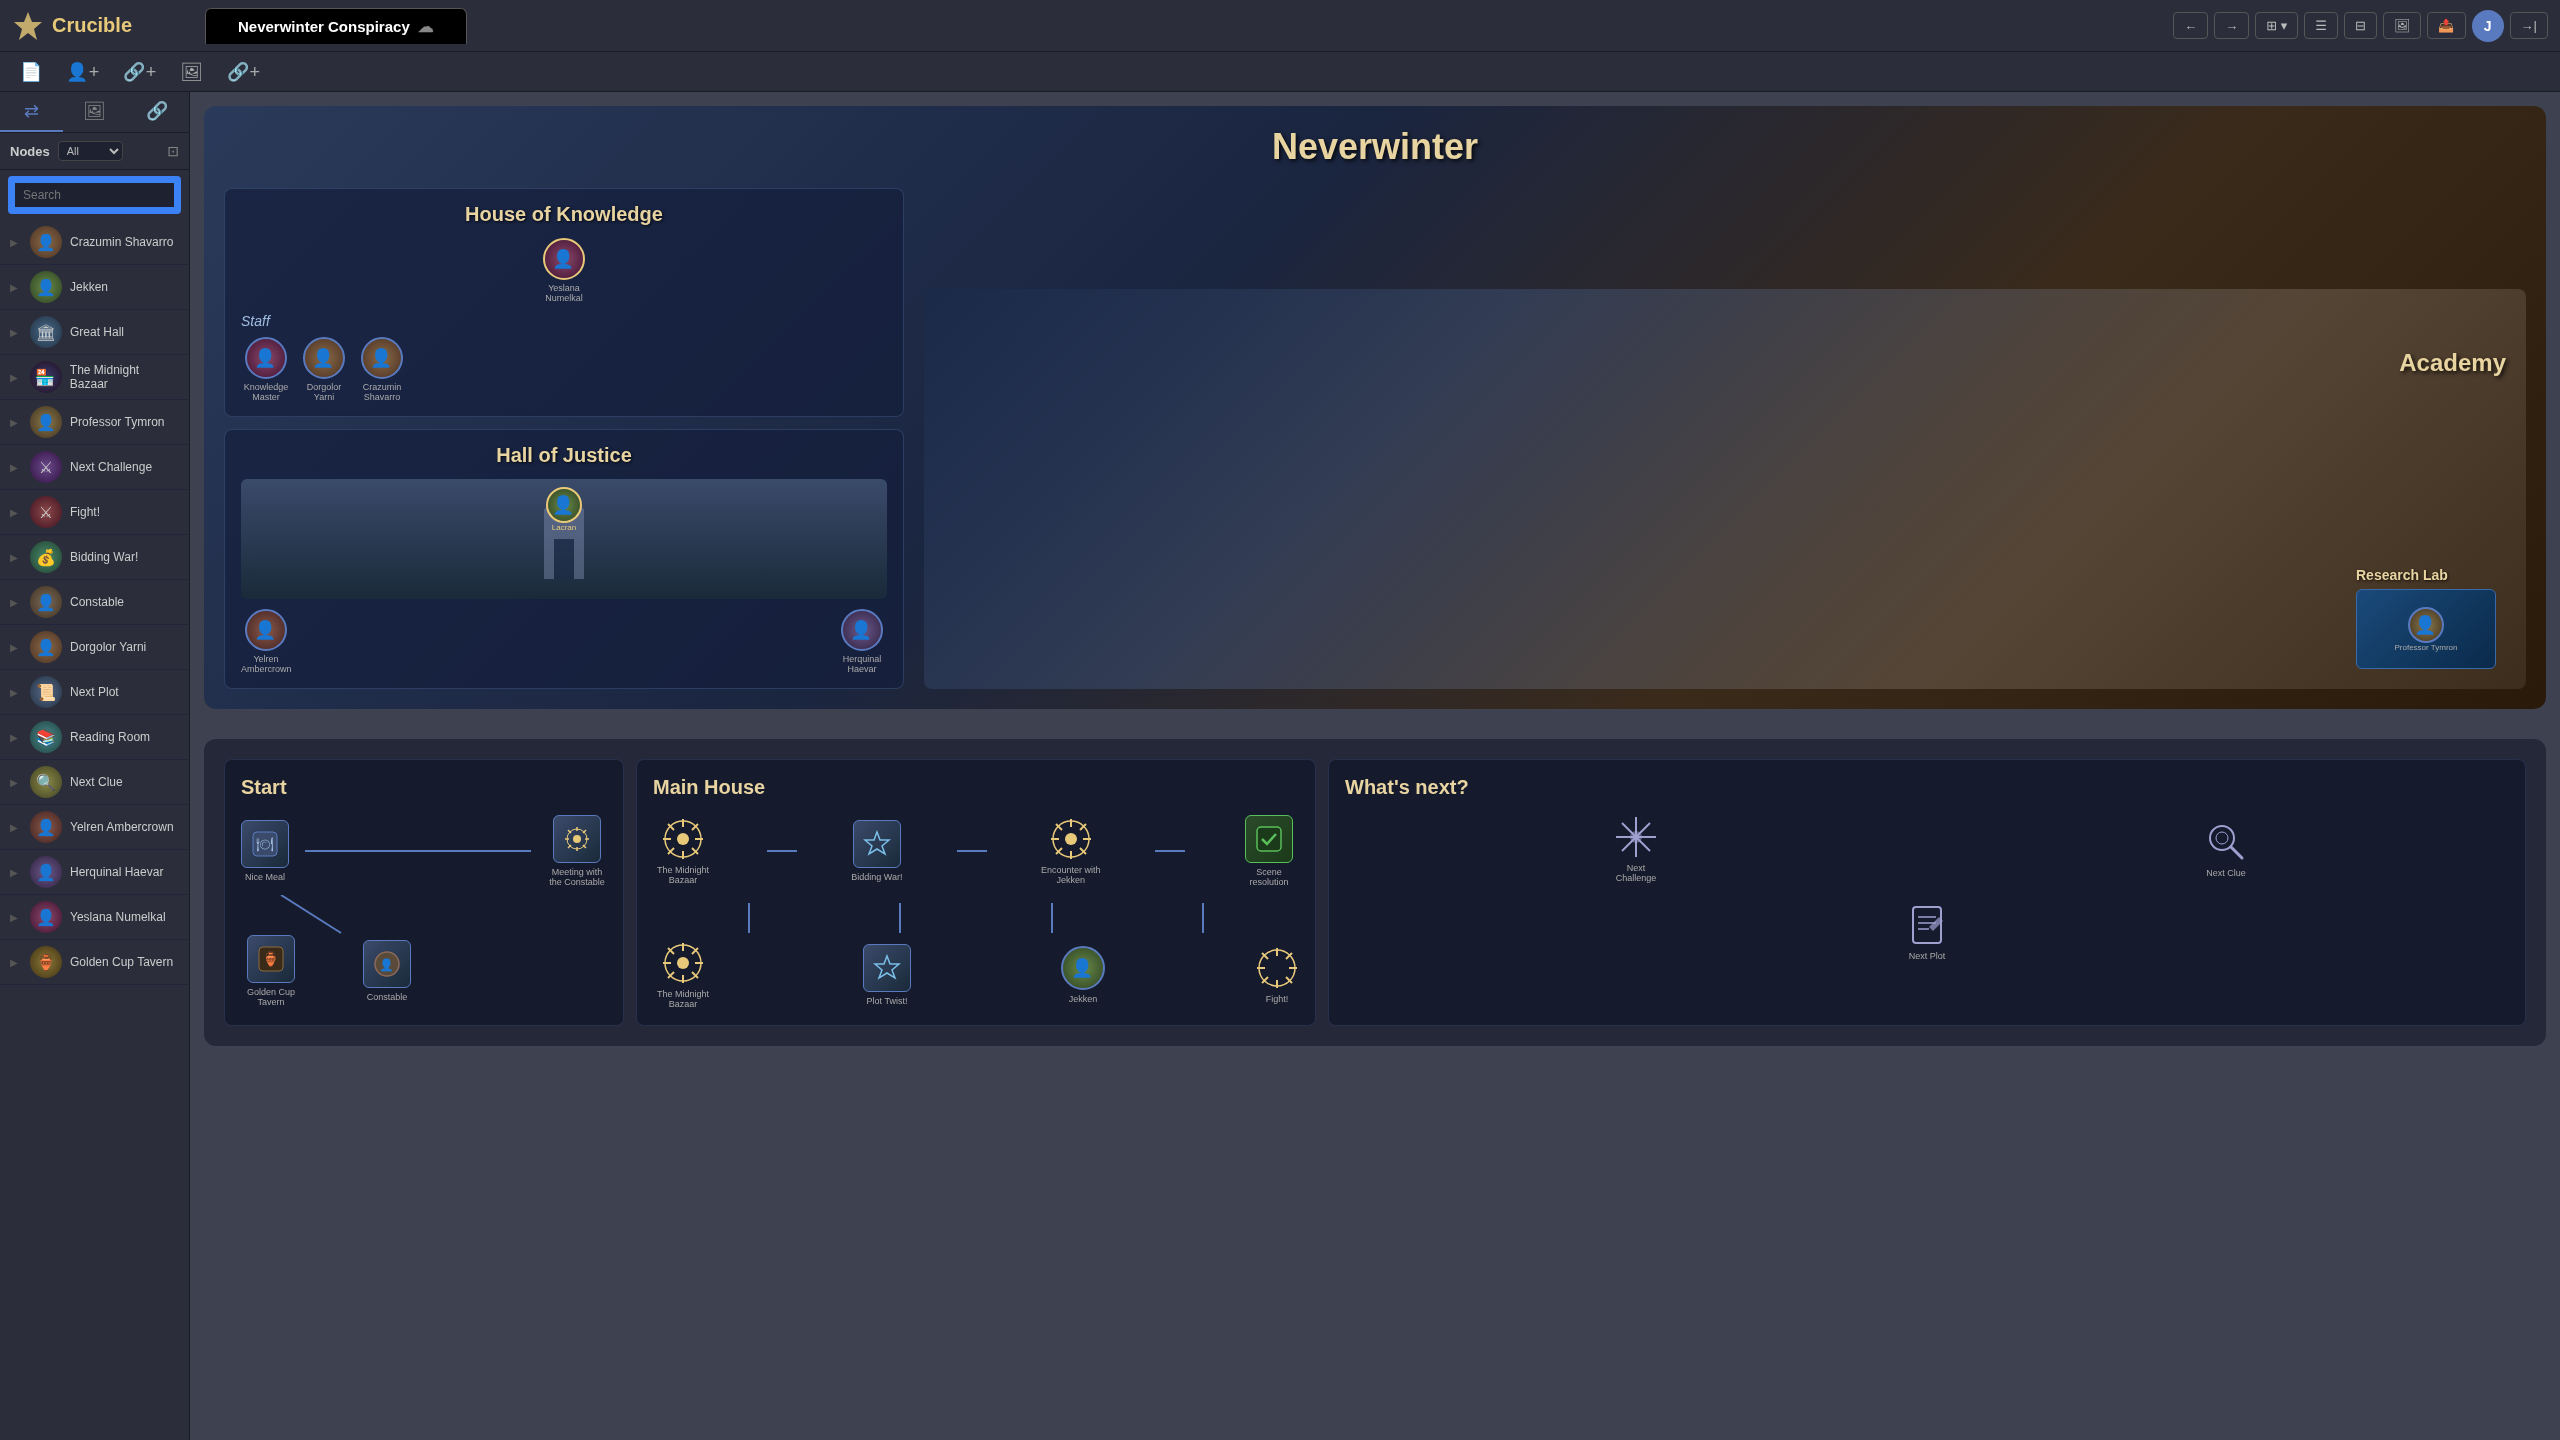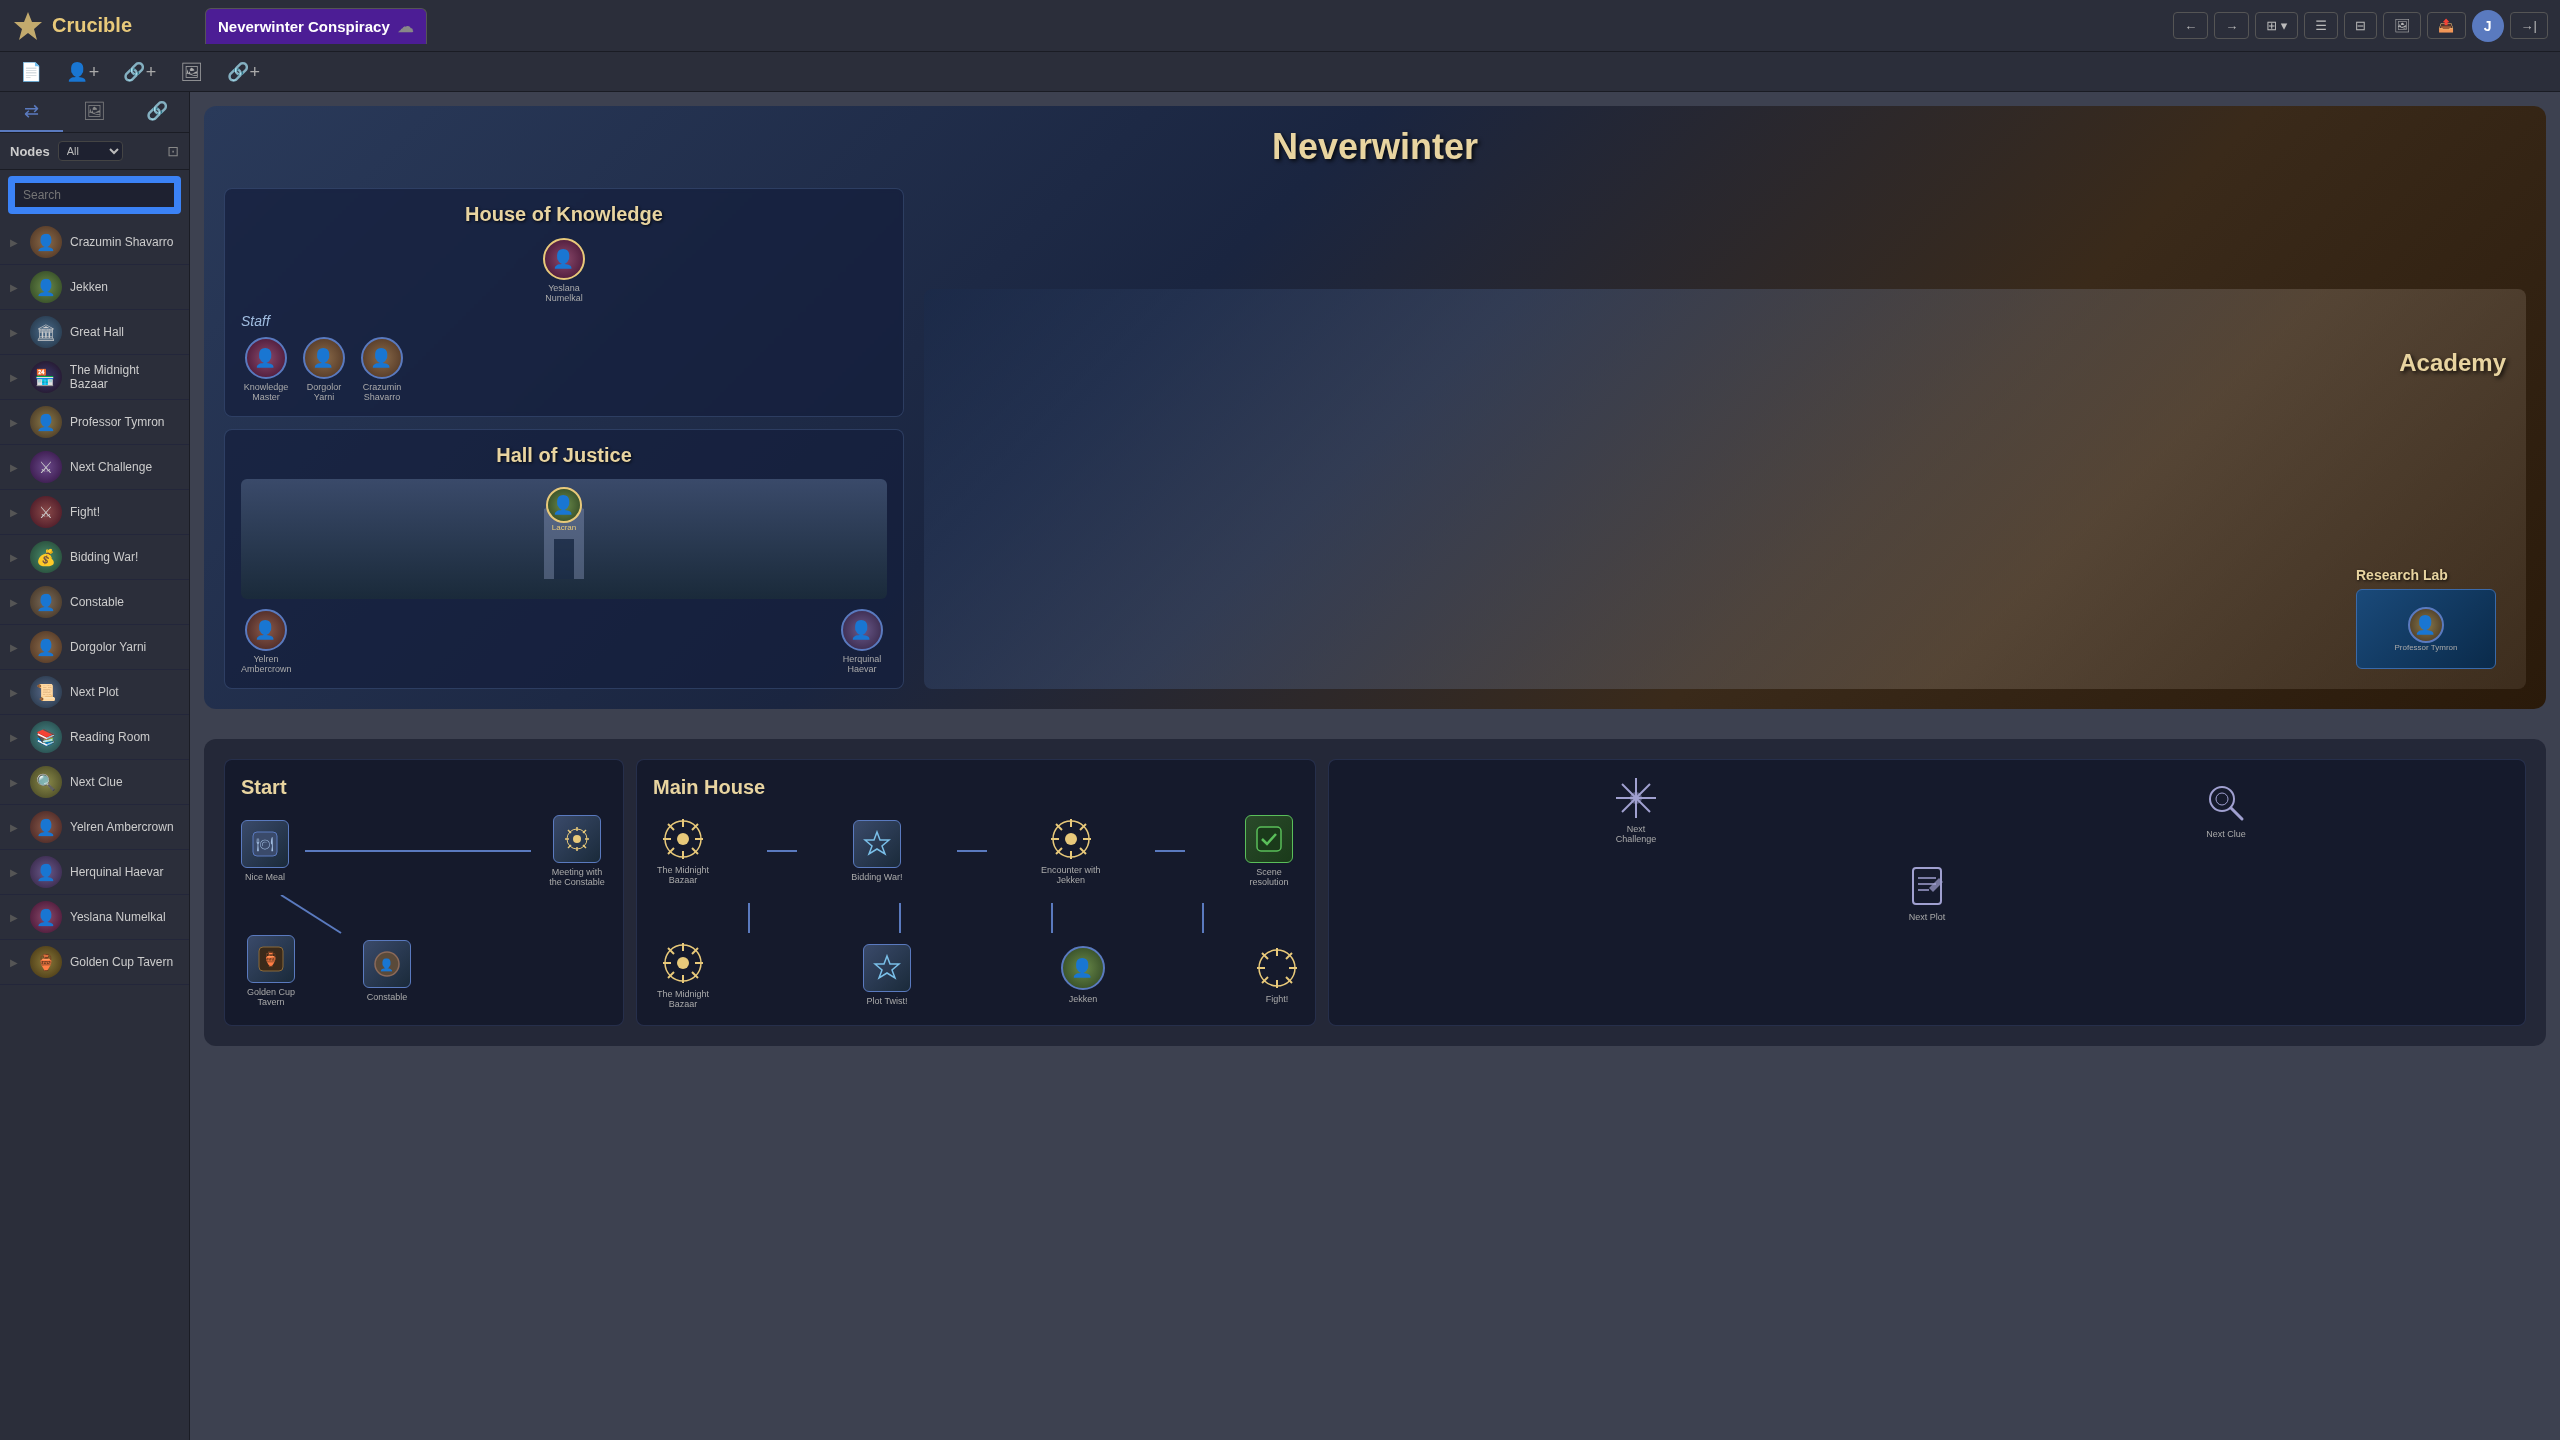--- a/index.html
+++ b/index.html
@@ -8,22 +8,22 @@
     
     .topbar {
       display: flex; align-items: center; height: 52px;
       background: #2b2e3a; border-bottom: 1px solid #1a1c24;
       padding: 0 12px; gap: 8px;
     }
     .logo-area { display: flex; align-items: center; gap: 8px; color: #e8c97a; font-size: 20px; font-weight: bold; width: 185px; }
     .logo-icon { width: 32px; height: 32px; }
     .tab-area { display: flex; align-items: center; gap: 4px; flex: 1; }
     .tab-active {
-      background: #4c1d95; border-radius: 6px 6px 0 0;
-      padding: 8px 12px; color: #fff; font-size: 15px; font-weight: 600;
+      background: #000000; border-radius: 6px 6px 0 0;
+      padding: 8px 32px; color: #fff; font-size: 15px; font-weight: 600;
       display: flex; align-items: center; gap: 8px; border: 1px solid #555; border-bottom: none;
     }
     .toolbar-right { display: flex; align-items: center; gap: 6px; margin-left: auto; }
     .toolbar-btn {
       background: #2b2e3a; border: 1px solid #555; border-radius: 4px;
       color: #bbb; padding: 5px 10px; font-size: 13px; cursor: pointer;
       display: flex; align-items: center; gap: 4px;
     }
     .avatar-btn {
       width: 32px; height: 32px; border-radius: 50%;
@@ -636,20 +636,21 @@
                   <line x1="31" y1="31" x2="37" y2="37" stroke="#e8c97a" stroke-width="2"></line>
                   <line x1="37" y1="7" x2="31" y2="13" stroke="#e8c97a" stroke-width="2"></line>
                   <line x1="13" y1="31" x2="7" y2="37" stroke="#e8c97a" stroke-width="2"></line>
                 </svg>
                 <div class="t-node-label">Fight!</div>
               </div>
             </div>
           </div>
 
           <div class="timeline-col next">
+            <div class="timeline-col-title">What's next?</div>
 
             <div class="timeline-row" style="margin-bottom:20px; justify-content:space-around;">
               <div class="timeline-node">
                 <svg width="44" height="44">
                   <line x1="22" y1="2" x2="22" y2="42" stroke="#a0a0d0" stroke-width="2"></line>
                   <line x1="2" y1="22" x2="42" y2="22" stroke="#a0a0d0" stroke-width="2"></line>
                   <line x1="8" y1="8" x2="36" y2="36" stroke="#a0a0d0" stroke-width="2"></line>
                   <line x1="36" y1="8" x2="8" y2="36" stroke="#a0a0d0" stroke-width="2"></line>
                   <circle cx="22" cy="22" r="6" fill="#a0a0d0" opacity="0.5"></circle>
                 </svg>

